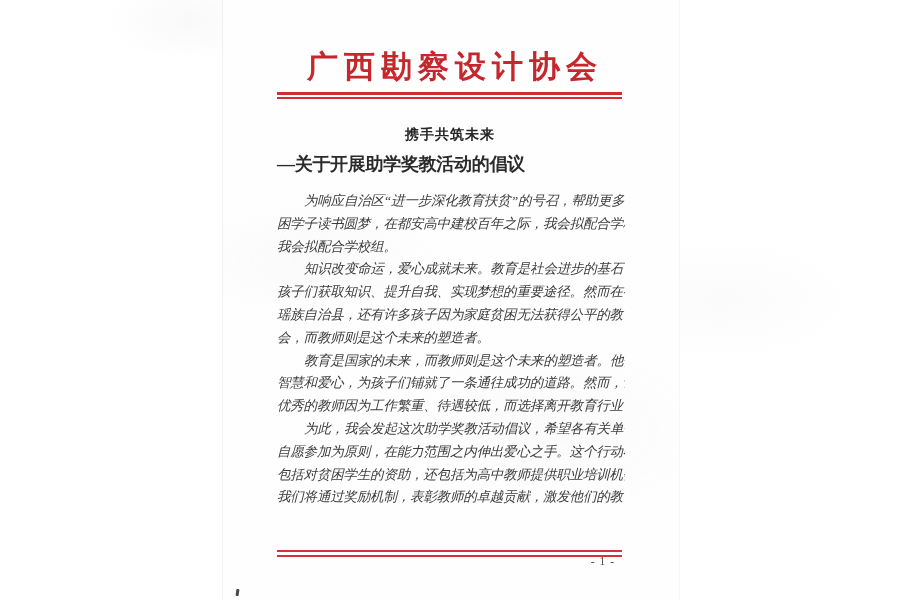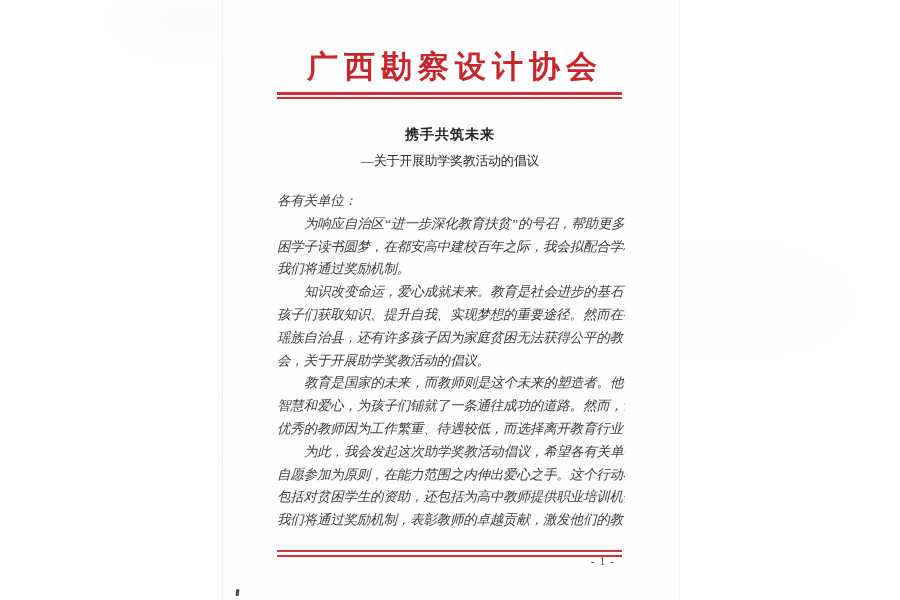--- a/index.html
+++ b/index.html
@@ -45,21 +45,21 @@
     border-top: 2px solid #d23338;
     border-bottom: 2px solid #d23338;
   }
   .doc-title {
     position: absolute; left: 54px; top: 126px; width: 346px;
     text-align: center; font-size: 14px; font-weight: bold; color: #262626;
     letter-spacing: 1px; white-space: nowrap;
   }
   .doc-subtitle {
     position: absolute; left: 54px; top: 152px; width: 346px;
-    text-align: center; font-size: 13px; font-weight: normal; color: #2b2b2b;
+    font-size: 18px; font-weight: bold; color: #2b2b2b;
     letter-spacing: -0.3px; white-space: nowrap;
   }
   .doc-body {
     position: absolute; left: 54px; top: 190px; width: 348px;
     font-size: 13.5px; color: #3b3b3b;
     font-style: italic; 
   }
   .bline {
     height: 22.8px; line-height: 22.8px;
     white-space: nowrap; overflow: hidden;
@@ -84,30 +84,29 @@
   <div class="page">
 
     <div class="org-name">广西勘察设计协会</div>
 
     <div class="rule rule-top"></div>
 
     <div class="doc-title">携手共筑未来</div>
     <div class="doc-subtitle">—关于开展助学奖教活动的倡议</div>
 
     <div class="doc-body">
-      <div class="bline">各有关单位：</div>
 
       <div class="bline first">为响应自治区“进一步深化教育扶贫”的号召，帮助更多的贫</div>
       <div class="bline">困学子读书圆梦，在都安高中建校百年之际，我会拟配合学校组</div>
-      <div class="bline">我们将通过奖励机制。</div>
+      <div class="bline">我会拟配合学校组。</div>
 
       <div class="bline first">知识改变命运，爱心成就未来。教育是社会进步的基石，是</div>
       <div class="bline">孩子们获取知识、提升自我、实现梦想的重要途径。然而在都安</div>
       <div class="bline">瑶族自治县，还有许多孩子因为家庭贫困无法获得公平的教育机</div>
-      <div class="bline">会，关于开展助学奖教活动的倡议。</div>
+      <div class="bline">会，而教师则是这个未来的塑造者。</div>
 
       <div class="bline first">教育是国家的未来，而教师则是这个未来的塑造者。他们用</div>
       <div class="bline">智慧和爱心，为孩子们铺就了一条通往成功的道路。然而，许多</div>
       <div class="bline">优秀的教师因为工作繁重、待遇较低，而选择离开教育行业，这</div>
 
       <div class="bline first">为此，我会发起这次助学奖教活动倡议，希望各有关单位以</div>
       <div class="bline">自愿参加为原则，在能力范围之内伸出爱心之手。这个行动不仅</div>
       <div class="bline">包括对贫困学生的资助，还包括为高中教师提供职业培训机会，</div>
       <div class="bline">我们将通过奖励机制，表彰教师的卓越贡献，激发他们的教育热</div>
     </div>

